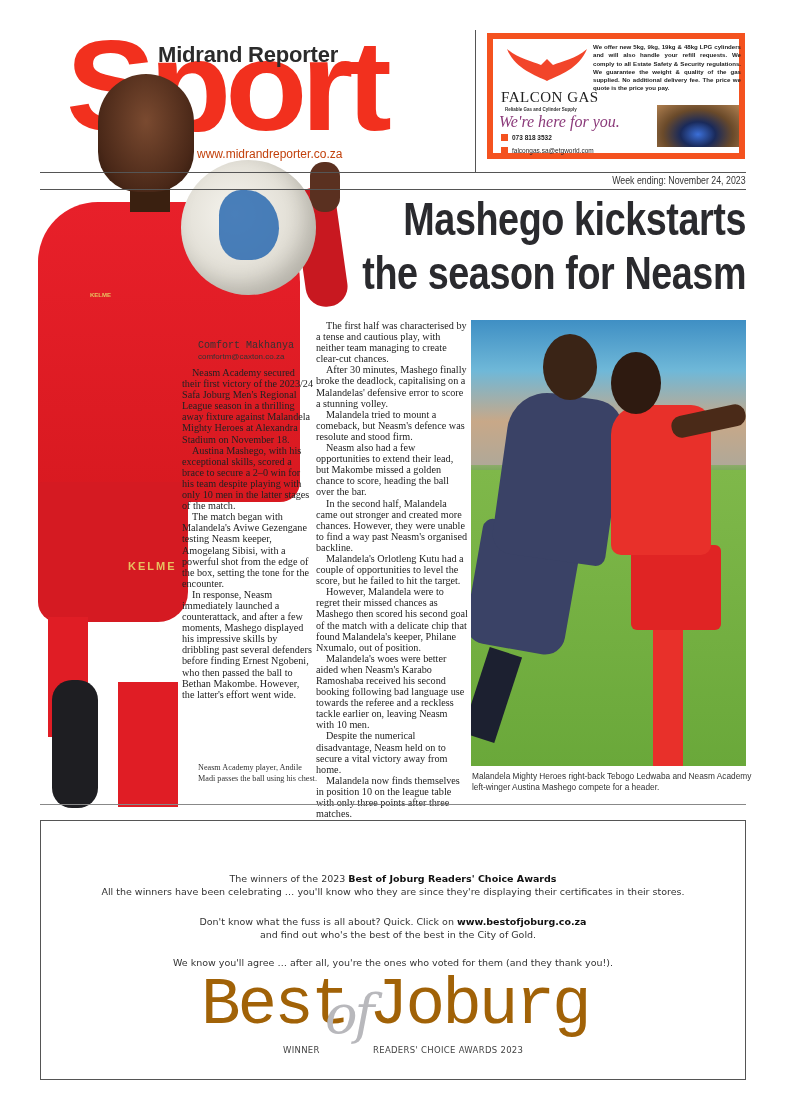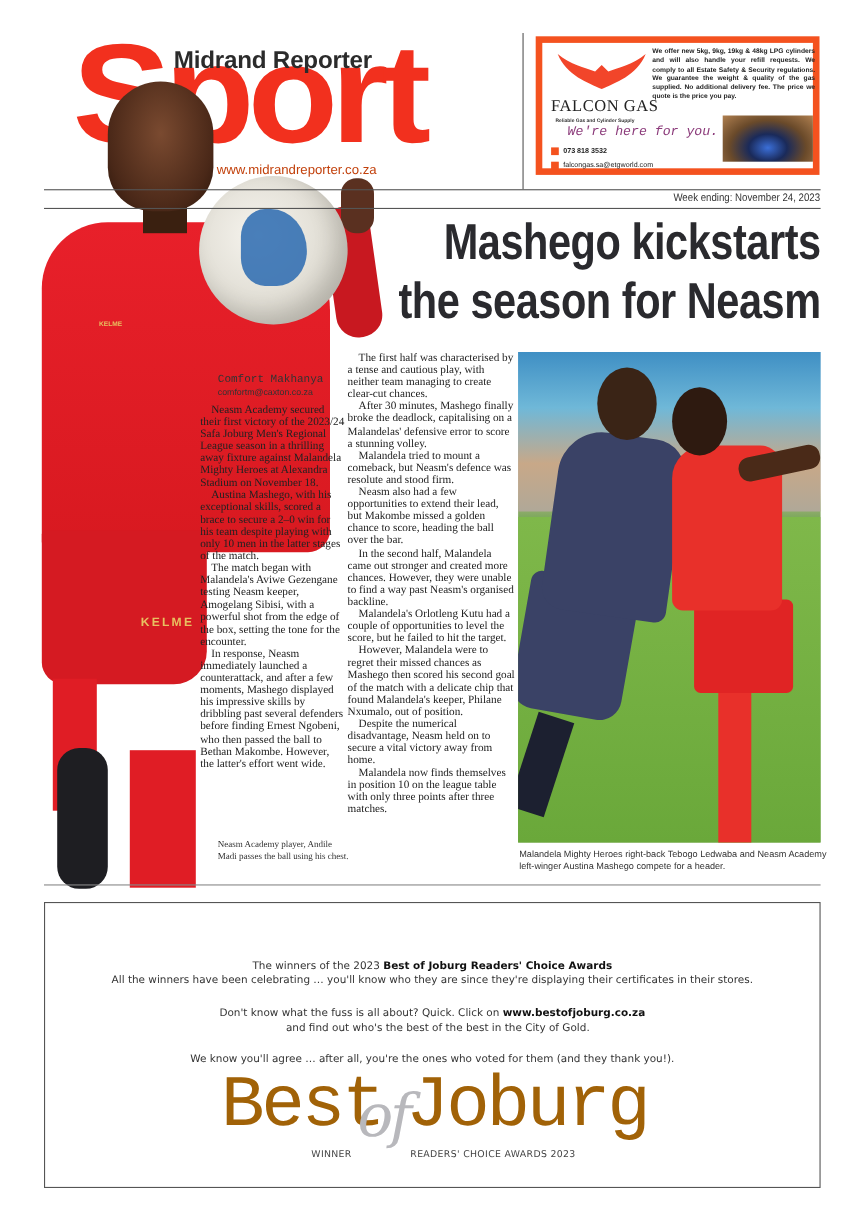--- a/index.html
+++ b/index.html
@@ -11,21 +11,21 @@
   .pub-name { position:absolute; left:158px; top:42px; font-weight:700; font-size:22px; color:#2b2b2b; letter-spacing:-0.2px; }
   .pub-url { position:absolute; left:197px; top:147px; font-weight:400; font-size:12px; color:#c2410c; }
   .rule-v { position:absolute; left:475px; top:30px; width:1px; height:142px; background:#555; }
 
   
   .ad { position:absolute; left:487px; top:33px; width:258px; height:126px; background:#f4521f; box-sizing:border-box; padding:6px; }
   .ad-inner { width:100%; height:100%; background:#fff; position:relative; }
   .falcon-logo { position:absolute; left:12px; top:6px; width:84px; height:40px; }
   .falcon-name { position:absolute; left:8px; top:50px; font-family:"Liberation Serif", serif; font-size:15px; color:#222; letter-spacing:0.5px; }
   .falcon-sub { position:absolute; left:12px; top:68px; font-size:4.5px; color:#333; font-weight:700; }
-  .falcon-tagline { position:absolute; left:23px; top:74px; font-family:Liberation Mono, monospace; font-style:italic; font-size:12px; color:#8b3a7a; }
+  .falcon-tagline { position:absolute; left:6px; top:74px; font-family:Liberation Serif, serif; font-style:italic; font-size:16px; color:#8b3a7a; }
   .falcon-phone, .falcon-email { position:absolute; left:8px; font-size:6.5px; color:#222; display:flex; align-items:center; gap:4px; }
   .falcon-phone { top:95px; font-weight:700; }
   .falcon-email { top:108px; }
   .sq-icon { width:7px; height:7px; background:#f4521f; display:inline-block; }
   .ad-text { position:absolute; left:100px; top:4px; width:148px; font-size:6.1px; line-height:8.3px; font-weight:700; color:#222; text-align:justify; }
   .burner { position:absolute; left:164px; top:66px; width:82px; height:42px; background:radial-gradient(ellipse at 50% 70%, #3b6fd8 0%, #1a2a5a 30%, #6a4a2a 60%, #b08050 100%); }
 
   .rule-top { position:absolute; left:40px; top:172px; width:706px; height:1px; background:#555; }
   .week { position:absolute; right:40px; top:175px; font-size:10px; color:#333; transform:scaleX(0.88); transform-origin:right; }
   .rule-head { position:absolute; left:40px; top:189px; width:706px; height:1px; background:#555; }
@@ -162,20 +162,21 @@
 </div>
 
 <div class="col col2">
   <p>The first half was characterised by a tense and cautious play, with neither team managing to create clear-cut chances.</p>
   <p>After 30 minutes, Mashego finally broke the deadlock, capitalising on a Malandelas' defensive error to score a stunning volley.</p>
   <p>Malandela tried to mount a comeback, but Neasm's defence was resolute and stood firm.</p>
   <p>Neasm also had a few opportunities to extend their lead, but Makombe missed a golden chance to score, heading the ball over the bar.</p>
   <p>In the second half, Malandela came out stronger and created more chances. However, they were unable to find a way past Neasm's organised backline.</p>
   <p>Malandela's Orlotleng Kutu had a couple of opportunities to level the score, but he failed to hit the target.</p>
   <p>However, Malandela were to regret their missed chances as Mashego then scored his second goal of the match with a delicate chip that found Malandela's keeper, Philane Nxumalo, out of position.</p>
+  <p>Malandela's woes were better aided when Neasm's Karabo Ramoshaba received his second booking following bad language use towards the referee and a reckless tackle earlier on, leaving Neasm with 10 men.</p>
   <p>Despite the numerical disadvantage, Neasm held on to secure a vital victory away from home.</p>
   <p>Malandela now finds themselves in position 10 on the league table with only three points after three matches.</p>
 </div>
 
 <div class="caption-left">Neasm Academy player, Andile Madi passes the ball using his chest.</div>
 
 <div class="photo-right">
   <div class="stand"></div>
   <div class="grass"></div>
   <div class="pr-navy-leg"></div>

